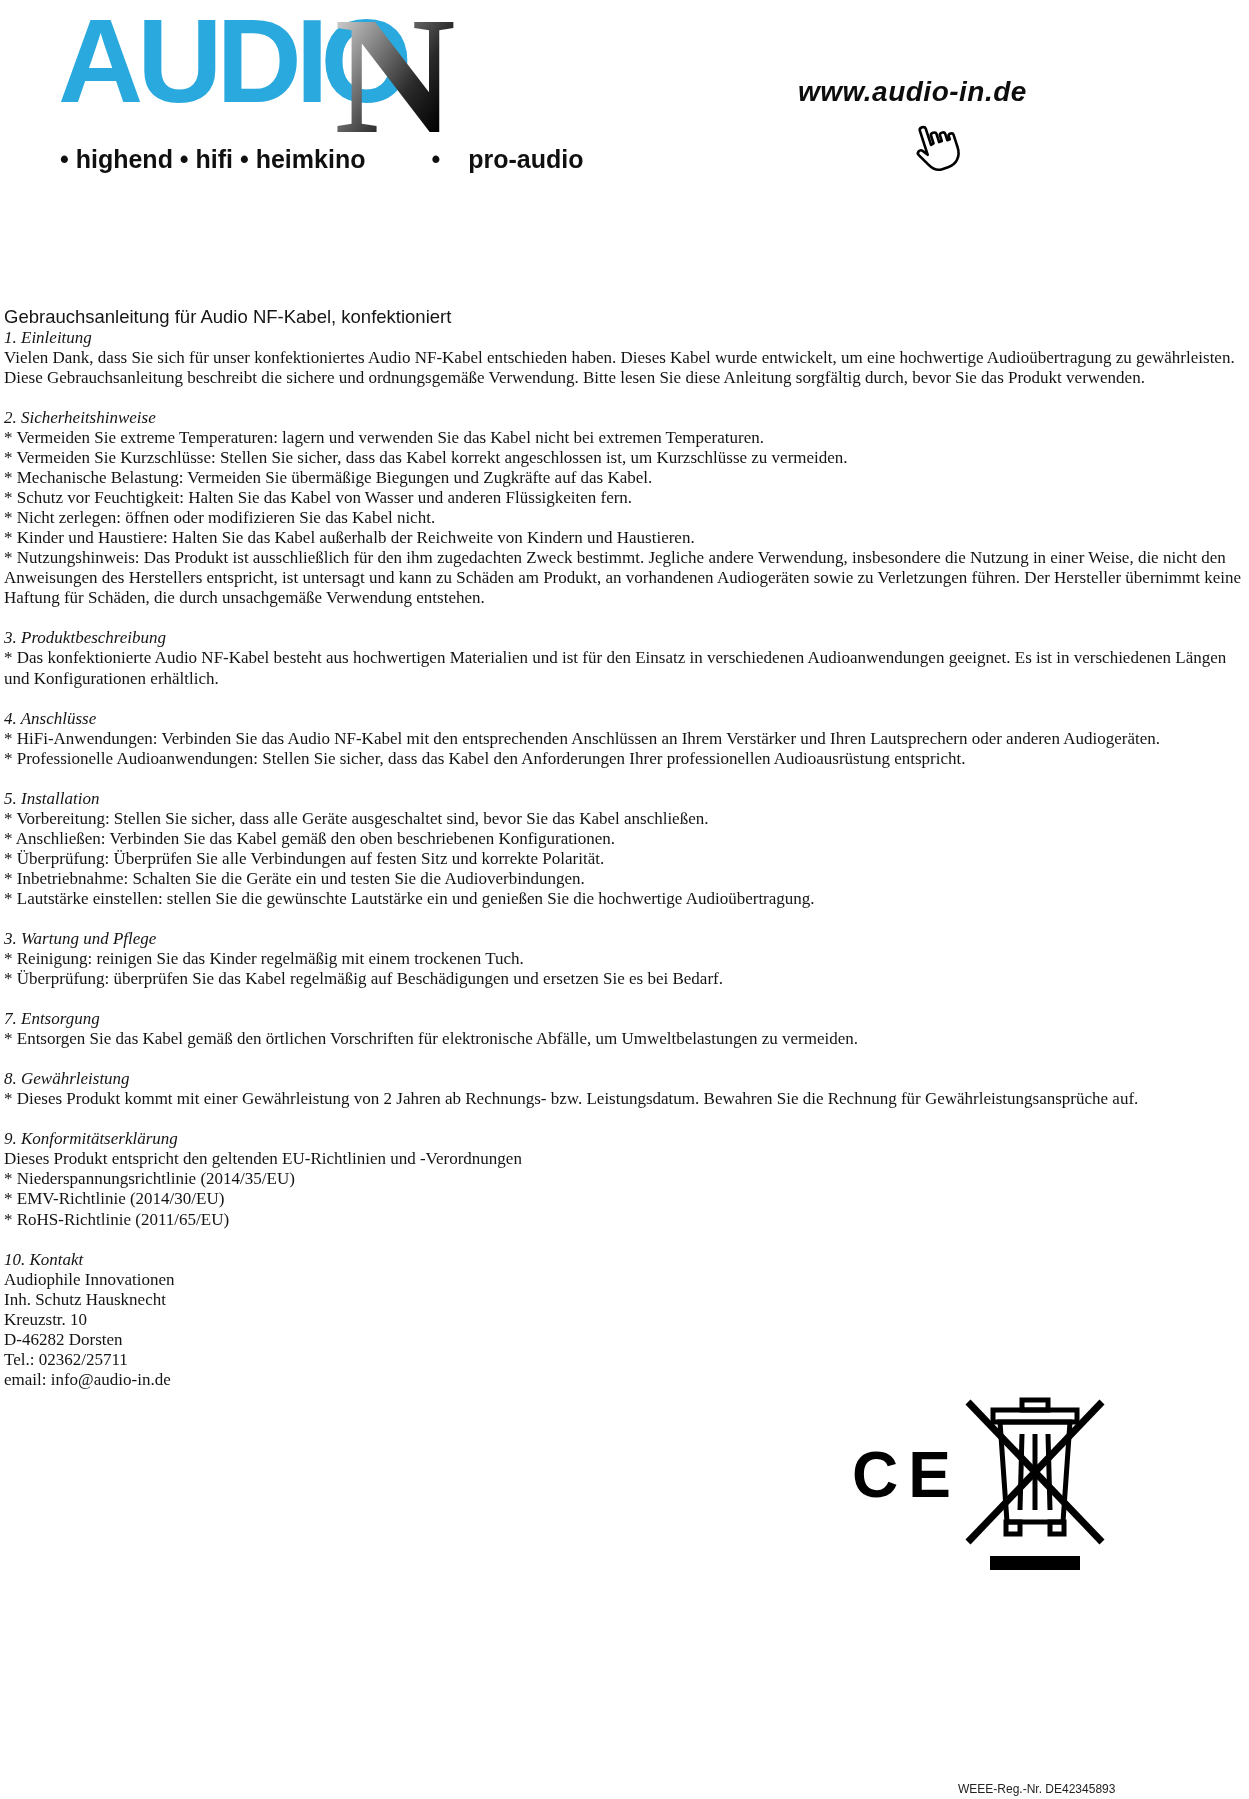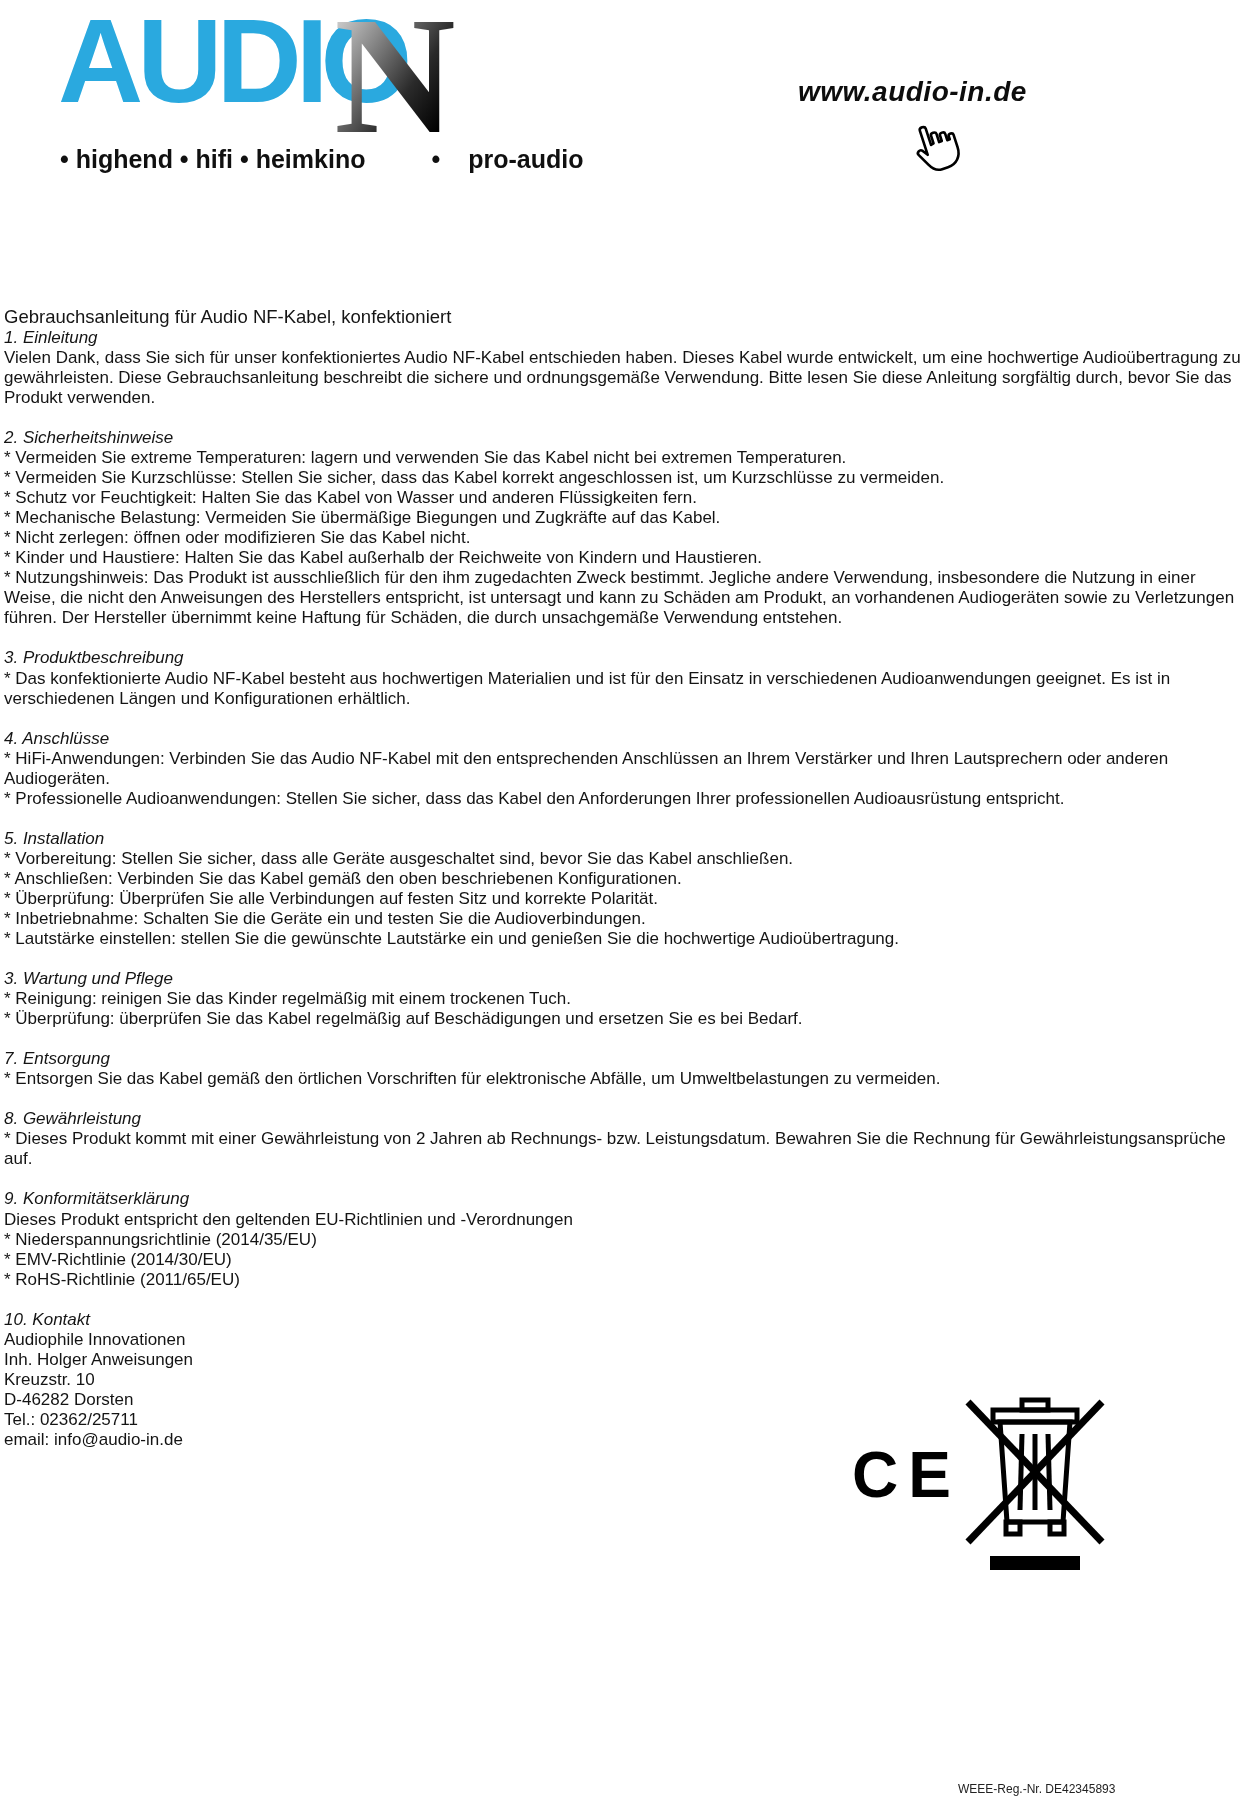--- a/index.html
+++ b/index.html
@@ -87,21 +87,21 @@
     top: 306px;
     left: 4px;
     right: 4px;
     font-size: 17px;
     line-height: 1.18;
   }
   .doc-title {
     font-size: 18.5px;
     color: #151515;
   }
-  .section { margin-bottom: 20px; }
+  .section { margin-bottom: 20px; font-family: Liberation Serif, serif; }
   .section-heading { font-style: italic; }
   .section-line { }
 
   
   .ce-mark {
     position: absolute;
     top: 1438px;
     left: 852px;
     font-family: "Liberation Sans", sans-serif;
     font-weight: bold;
@@ -159,22 +159,22 @@
     <div class="doc-title">Gebrauchsanleitung für Audio NF-Kabel, konfektioniert</div>
     <div>
         <div class="section">
           <div class="section-heading">1. Einleitung</div>
           <div class="section-line">Vielen Dank, dass Sie sich für unser konfektioniertes Audio NF-Kabel entschieden haben. Dieses Kabel wurde entwickelt, um eine hochwertige Audioübertragung zu gewährleisten. Diese Gebrauchsanleitung beschreibt die sichere und ordnungsgemäße Verwendung. Bitte lesen Sie diese Anleitung sorgfältig durch, bevor Sie das Produkt verwenden.</div>
         </div>
         <div class="section">
           <div class="section-heading">2. Sicherheitshinweise</div>
           <div class="section-line">* Vermeiden Sie extreme Temperaturen: lagern und verwenden Sie das Kabel nicht bei extremen Temperaturen.</div>
           <div class="section-line">* Vermeiden Sie Kurzschlüsse: Stellen Sie sicher, dass das Kabel korrekt angeschlossen ist, um Kurzschlüsse zu vermeiden.</div>
+          <div class="section-line">* Mechanische Belastung: Vermeiden Sie übermäßige Biegungen und Zugkräfte auf das Kabel.</div>
           <div class="section-line">* Schutz vor Feuchtigkeit: Halten Sie das Kabel von Wasser und anderen Flüssigkeiten fern.</div>
-          <div class="section-line">* Mechanische Belastung: Vermeiden Sie übermäßige Biegungen und Zugkräfte auf das Kabel.</div>
           <div class="section-line">* Nicht zerlegen: öffnen oder modifizieren Sie das Kabel nicht.</div>
           <div class="section-line">* Kinder und Haustiere: Halten Sie das Kabel  außerhalb der Reichweite von Kindern und Haustieren.</div>
           <div class="section-line">* Nutzungshinweis: Das Produkt ist ausschließlich für den ihm zugedachten Zweck bestimmt. Jegliche andere Verwendung, insbesondere die Nutzung in einer Weise, die nicht den Anweisungen des Herstellers entspricht, ist untersagt und kann zu Schäden am Produkt, an vorhandenen Audiogeräten sowie zu Verletzungen führen. Der Hersteller übernimmt keine Haftung für Schäden, die durch unsachgemäße Verwendung entstehen.</div>
         </div>
         <div class="section">
           <div class="section-heading">3. Produktbeschreibung</div>
           <div class="section-line">* Das konfektionierte Audio NF-Kabel besteht aus hochwertigen Materialien und ist für den Einsatz in verschiedenen Audioanwendungen geeignet. Es ist in verschiedenen Längen und Konfigurationen erhältlich.</div>
         </div>
         <div class="section">
           <div class="section-heading">4. Anschlüsse</div>
@@ -205,21 +205,21 @@
         <div class="section">
           <div class="section-heading">9. Konformitätserklärung</div>
           <div class="section-line">Dieses Produkt entspricht den geltenden EU-Richtlinien und -Verordnungen</div>
           <div class="section-line">* Niederspannungsrichtlinie (2014/35/EU)</div>
           <div class="section-line">* EMV-Richtlinie (2014/30/EU)</div>
           <div class="section-line">* RoHS-Richtlinie (2011/65/EU)</div>
         </div>
         <div class="section">
           <div class="section-heading">10. Kontakt</div>
           <div class="section-line">Audiophile Innovationen</div>
-          <div class="section-line">Inh. Holger Anweisungen</div>
+          <div class="section-line">Inh. Schutz Hausknecht</div>
           <div class="section-line">Kreuzstr. 10</div>
           <div class="section-line">D-46282 Dorsten</div>
           <div class="section-line">Tel.: 02362/25711</div>
           <div class="section-line">email: info@audio-in.de</div>
         </div>
       </div>
   </div>
 
   <div class="ce-mark">CE</div>
 

